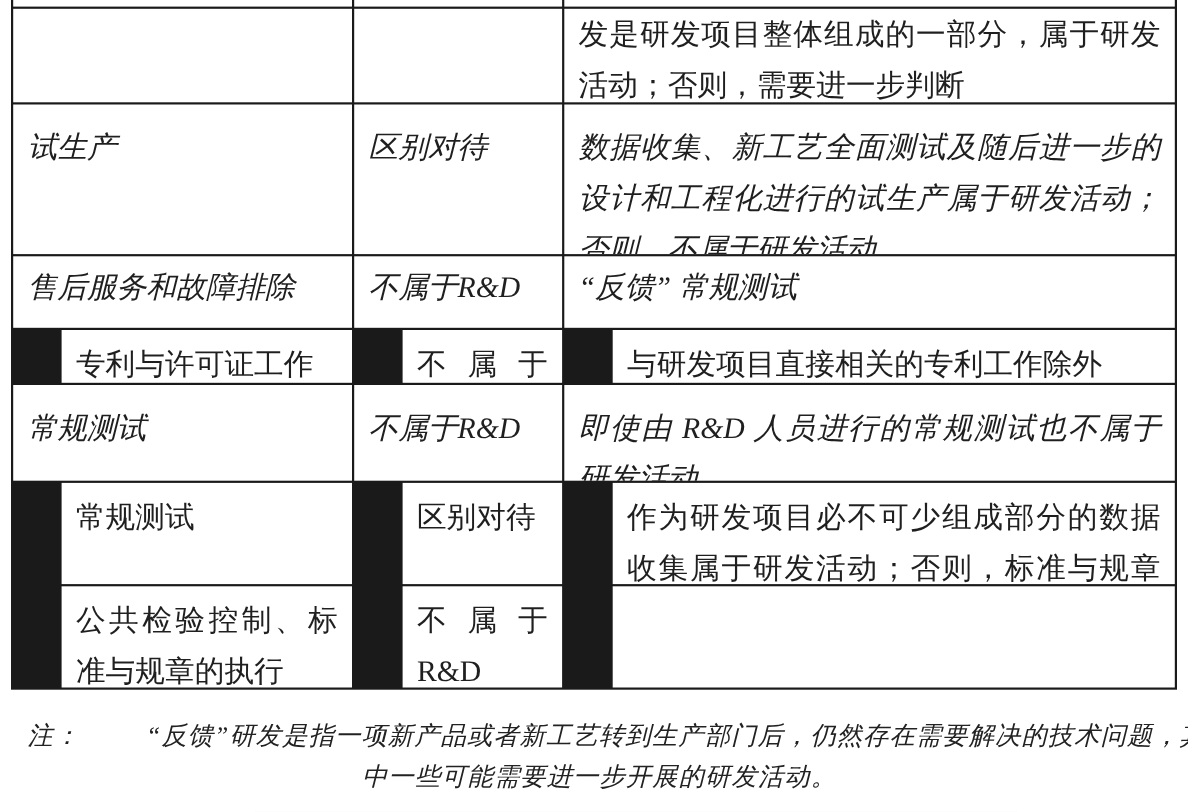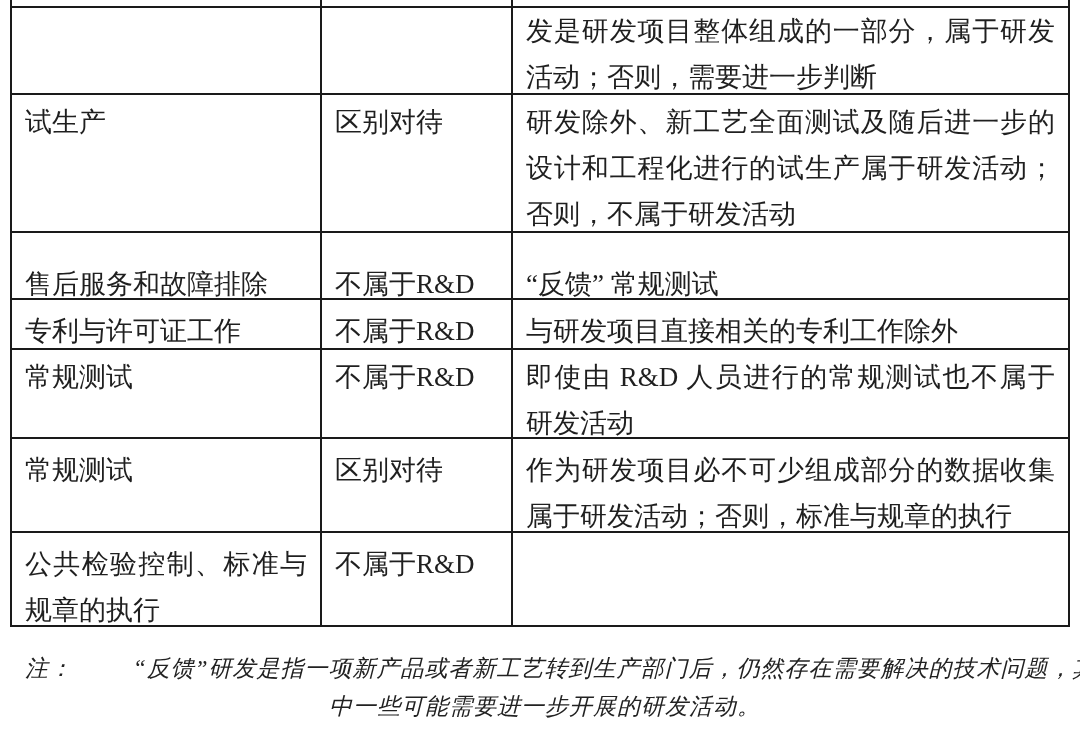--- a/index.html
+++ b/index.html
@@ -32,23 +32,23 @@
   .cell {
     background: #ffffff;
     overflow: hidden;
     font-size: 27px;
     line-height: 46px;
     text-align: justify;
     padding: 0 13px;
     color: #1f1f1f;
   }
   .pt0  { padding-top: 0; }
-  .pt4  { padding-top: 4px; }
-  .pt8  { padding-top: 8px; }
-  .pt14 { padding-top: 28px; }
+  .pt4  { padding-top: 16px; font-style: italic; }
+  .pt8  { padding-top: 8px; margin-left: 44px; }
+  .pt14 { padding-top: 5px; font-style: italic; }
 
   .note {
     position: absolute;
     left: 25px;
     top: 650px;
     width: 1040px;
     font-style: italic;
     font-size: 23px;
     line-height: 38px;
     letter-spacing: 1px;
@@ -68,21 +68,21 @@
     <div class="cell pt0"></div>
     <div class="cell pt0"></div>
     <div class="cell pt0"></div>
 
     <div class="cell pt0"></div>
     <div class="cell pt0"></div>
     <div class="cell pt0">发是研发项目整体组成的一部分，属于研发活动；否则，需要进一步判断</div>
 
     <div class="cell pt4">试生产</div>
     <div class="cell pt4">区别对待</div>
-    <div class="cell pt4">研发除外、新工艺全面测试及随后进一步的设计和工程化进行的试生产属于研发活动；否则，不属于研发活动</div>
+    <div class="cell pt4">数据收集、新工艺全面测试及随后进一步的设计和工程化进行的试生产属于研发活动；否则，不属于研发活动</div>
 
     <div class="cell pt14">售后服务和故障排除</div>
     <div class="cell pt14">不属于R&amp;D</div>
     <div class="cell pt14">“反馈” 常规测试</div>
 
     <div class="cell pt8">专利与许可证工作</div>
     <div class="cell pt8">不属于R&amp;D</div>
     <div class="cell pt8">与研发项目直接相关的专利工作除外</div>
 
     <div class="cell pt4">常规测试</div>

